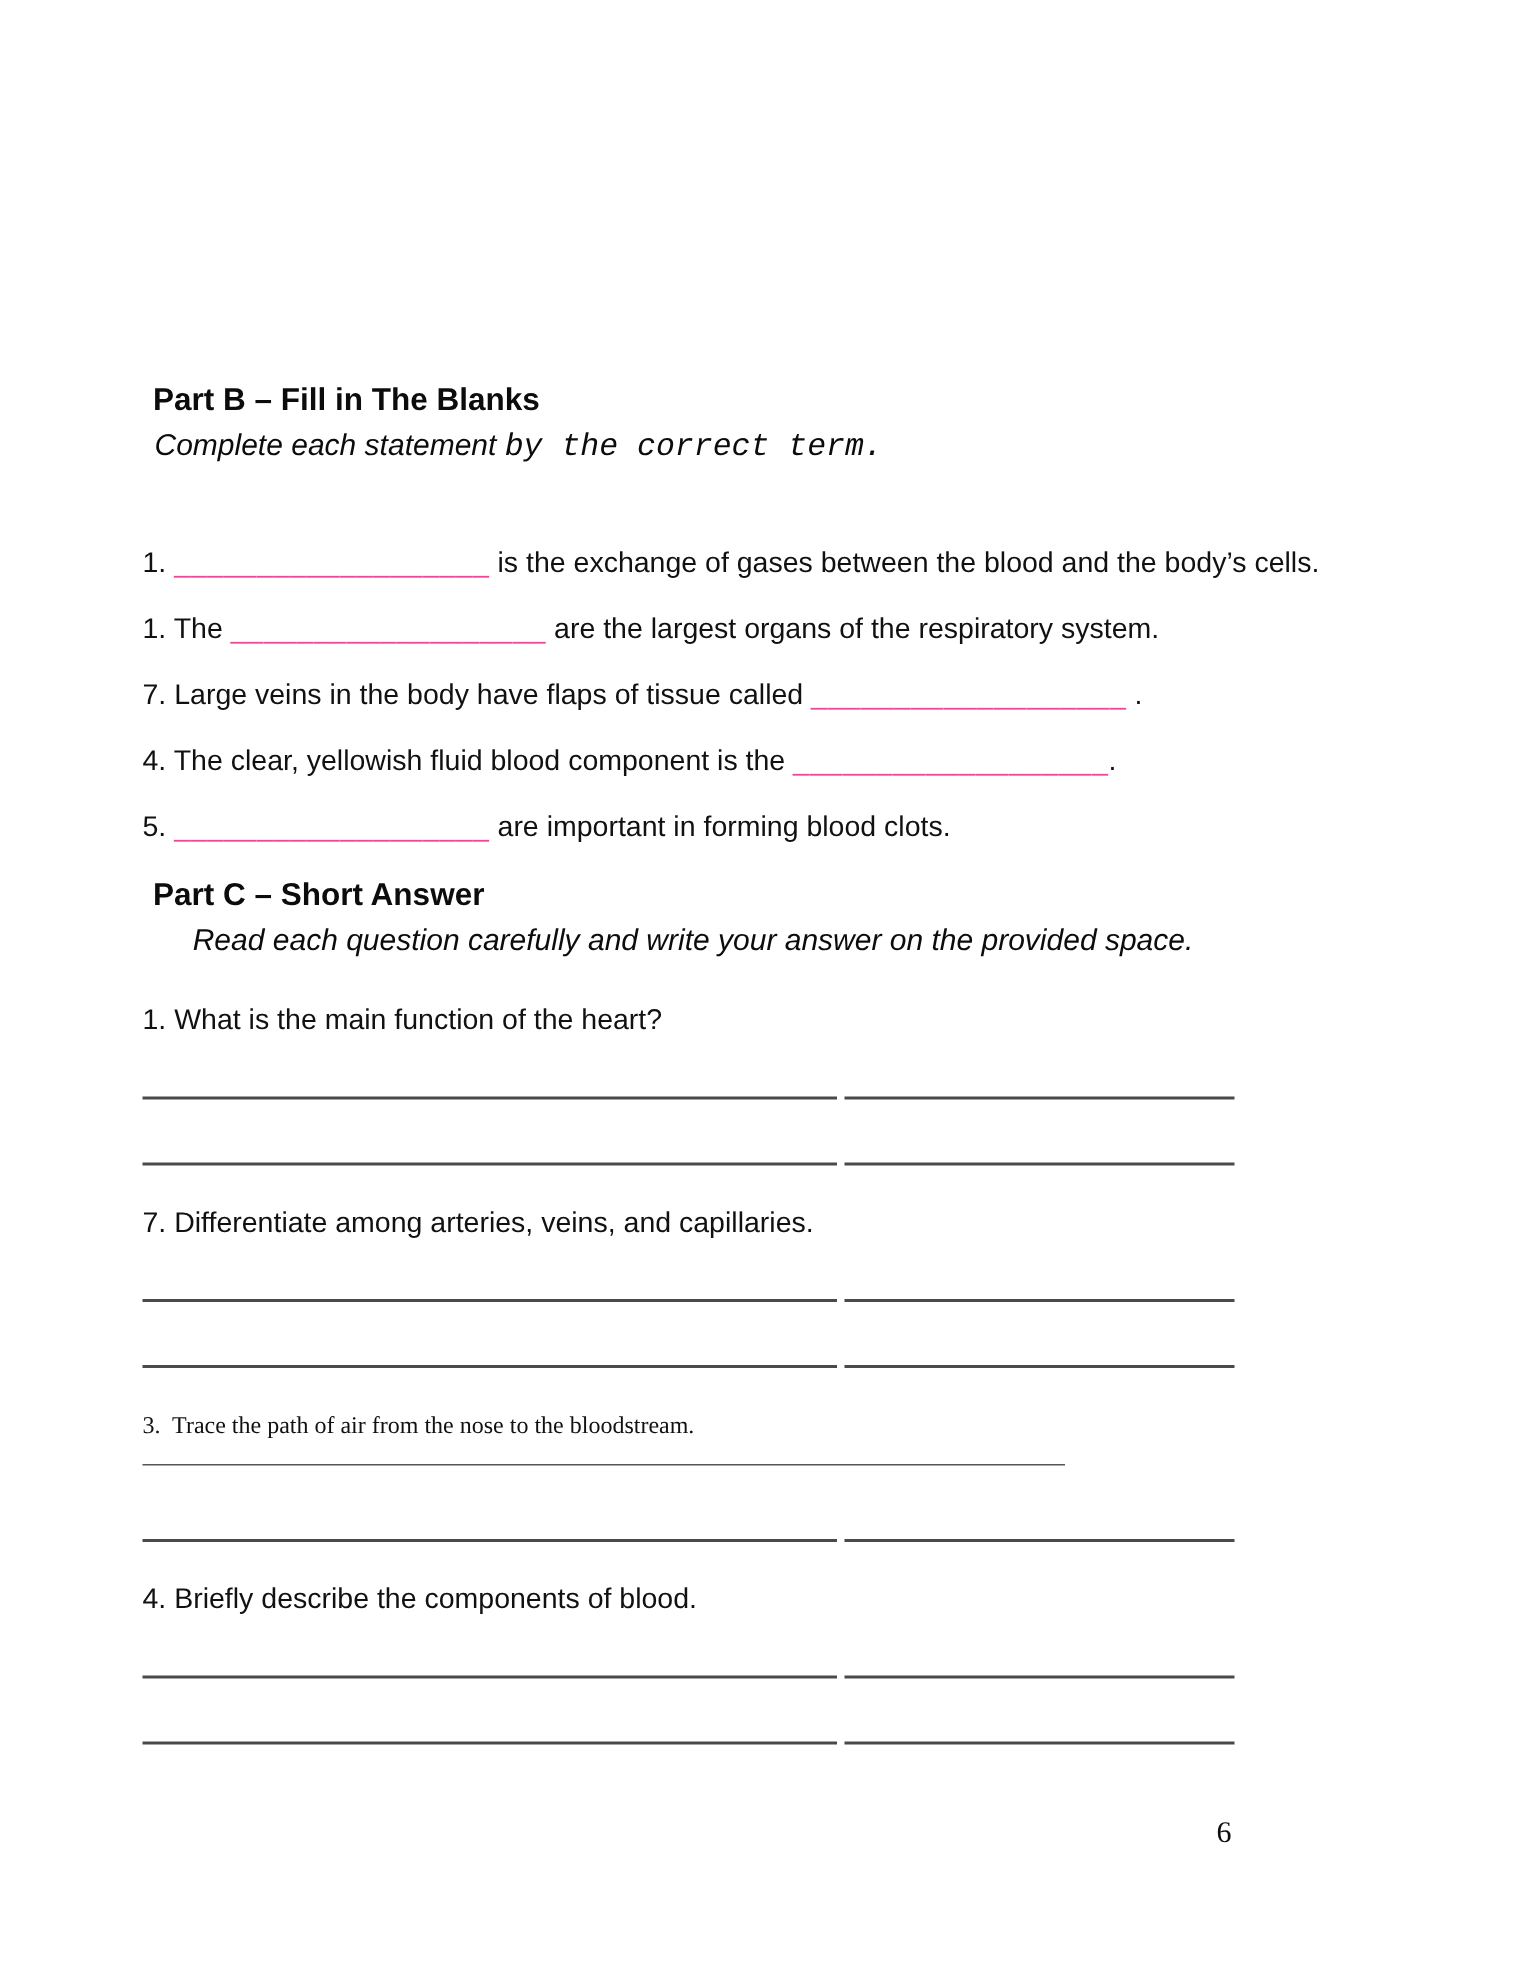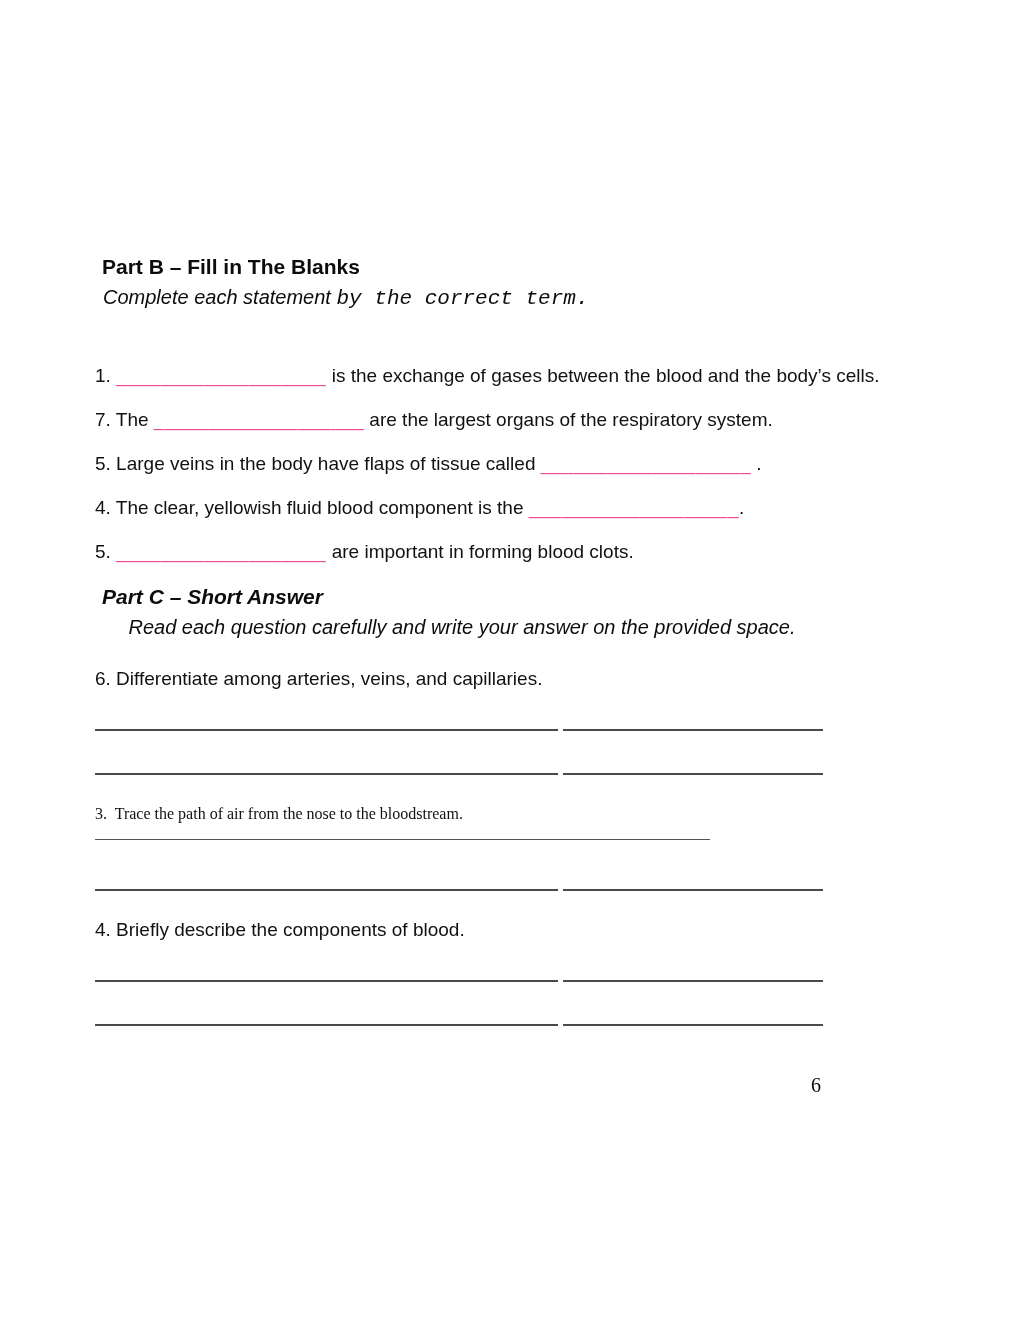--- a/index.html
+++ b/index.html
@@ -43,21 +43,21 @@
   .fill-items { margin-top: 53px; }
   .fill-item {
     font-size: 19px;
     line-height: 21px;
     margin-bottom: 23px;
     white-space: nowrap;
   }
   .fill-blank { color: #ec4899; letter-spacing: 0.5px; }
 
   
-  .part-c-title { margin-top: 20px; font-style: italic; }
+  .part-c-title { margin-top: 20px; }
   .part-c-subtitle { margin-left: 6px; text-align: center; }
 
   .question { margin-top: 28px; }
   .question.first { margin-top: 30px; }
   .q-text {
     font-size: 19px;
     line-height: 21px;
   }
   .q-text.serif {
     font-family: "Liberation Serif", "DejaVu Serif", serif;
@@ -112,41 +112,52 @@
     <div class="section-title">Part B – Fill in The Blanks</div>
     <div class="section-subtitle">
       <span>Complete each statement </span><span class="subtitle-serif">by the correct term.</span>
     </div>
 
     <div class="fill-items">
       <div class="fill-item">
         <span>1. </span><span class="fill-blank">___________________</span><span> is the exchange of gases between the blood and the body’s cells.</span>
       </div>
       <div class="fill-item">
-        <span>7. The </span><span class="fill-blank">___________________</span><span> are the largest organs of the respiratory system.</span>
+        <span>1. The </span><span class="fill-blank">___________________</span><span> are the largest organs of the respiratory system.</span>
       </div>
       <div class="fill-item">
-        <span>5. Large veins in the body have flaps of tissue called </span><span class="fill-blank">___________________</span><span> .</span>
+        <span>7. Large veins in the body have flaps of tissue called </span><span class="fill-blank">___________________</span><span> .</span>
       </div>
       <div class="fill-item">
         <span>4. The clear, yellowish fluid blood component is the </span><span class="fill-blank">___________________</span><span>.</span>
       </div>
       <div class="fill-item">
         <span>5. </span><span class="fill-blank">___________________</span><span> are important in forming blood clots.</span>
       </div>
     </div>
   </div>
 
   <div class="section">
     <div class="section-title part-c-title">Part C – Short Answer</div>
     <div class="section-subtitle part-c-subtitle">Read each question carefully and write your answer on the provided space.</div>
 
+    <div class="question first">
+      <div class="q-text">1. What is the main function of the heart?</div>
+      <div class="answer-line">
+        <span class="seg seg1"></span>
+        <span class="seg seg2"></span>
+      </div>
+      <div class="answer-line">
+        <span class="seg seg1"></span>
+        <span class="seg seg2"></span>
+      </div>
+    </div>
 
     <div class="question">
-      <div class="q-text">6. Differentiate among arteries, veins, and capillaries.</div>
+      <div class="q-text">7. Differentiate among arteries, veins, and capillaries.</div>
       <div class="answer-line">
         <span class="seg seg1"></span>
         <span class="seg seg2"></span>
       </div>
       <div class="answer-line">
         <span class="seg seg1"></span>
         <span class="seg seg2"></span>
       </div>
     </div>
 

